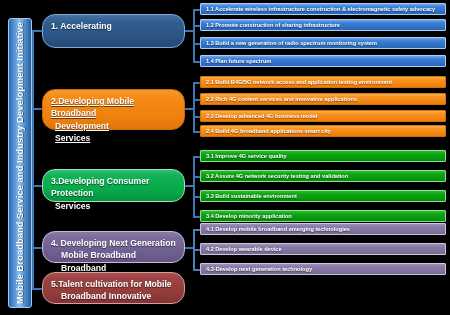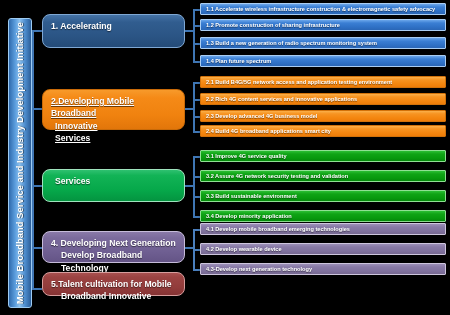--- a/index.html
+++ b/index.html
@@ -21,21 +21,21 @@
 
   
   .ln{position:absolute;background:#3f76b4;}
   .ln.v{width:2px;}
   .ln.h{height:2px;}
   .ln2{position:absolute;background:#4a7fbd;}
   .ln2.v{width:2px;}
   .ln2.h{height:2px;}
 
   
-  .mbox{position:absolute;border-radius:8px;
+  .mbox{position:absolute;border-radius:13px;
         box-shadow:2px 2px 4px rgba(0,0,0,.85);
         color:#fff;font-size:8.6px;font-weight:bold;line-height:1.45;
         padding:5px 6px 5px 8px;box-sizing:border-box;
         text-shadow:0 1px 1px rgba(0,0,0,.55);}
   .m1{background:linear-gradient(to bottom,#4573a6 0%,#315d8f 22%,#2b5585 65%,#244b78 100%);
       border:1px solid #7fa8d4;}
   .m2{background:linear-gradient(to bottom,#f79a2b 0%,#f58a17 20%,#f0820f 65%,#e2760a 100%);
       border:1px solid #c96a08;text-decoration:underline;}
   .m3{background:linear-gradient(to bottom,#2fc170 0%,#12b356 18%,#06a84a 65%,#049440 100%);
       border:1px solid #9fe3bd;}
@@ -87,62 +87,63 @@
   <div class="ln h" style="left:193px;top:43px;width:8px;"></div>
   <div class="ln h" style="left:193px;top:61px;width:8px;"></div>
 
   <div class="sbox s1" style="left:200px;top:3px;width:246px;height:12px;">1.1 Accelerate wireless  infrastructure  construction  &amp; electromagnetic safety advocacy</div>
   <div class="sbox s1" style="left:200px;top:19px;width:246px;height:12px;">1.2 Promote construction of sharing infrastructure</div>
   <div class="sbox s1" style="left:200px;top:37px;width:246px;height:12px;">1.3 Build a new generation of radio spectrum monitoring system</div>
   <div class="sbox s1" style="left:200px;top:55px;width:246px;height:12px;">1.4 Plan future spectrum</div>
 
   <div class="mbox m2" style="left:42px;top:89px;width:143px;height:41px;">
     <div>2.Developing Mobile Broadband</div>
-    <div style="padding-left:4px">Innovative</div>
+    <div style="padding-left:4px">Development</div>
     <div style="padding-left:4px">Services</div>
   </div>
   <div class="ln h" style="left:185px;top:108px;width:9px;"></div>
   <div class="ln v" style="left:193px;top:82px;height:50px;"></div>
   <div class="ln h" style="left:193px;top:82px;width:8px;"></div>
   <div class="ln h" style="left:193px;top:99px;width:8px;"></div>
   <div class="ln h" style="left:193px;top:116px;width:8px;"></div>
   <div class="ln h" style="left:193px;top:131px;width:8px;"></div>
 
   <div class="sbox s2" style="left:200px;top:76px;width:246px;height:12px;">2.1 Build B4G/5G network access and application testing environment</div>
   <div class="sbox s2" style="left:200px;top:93px;width:246px;height:12px;">2.2 Rich 4G content services and innovative applications</div>
   <div class="sbox s2" style="left:200px;top:110px;width:246px;height:12px;">2.3 Develop advanced 4G business model</div>
   <div class="sbox s2" style="left:200px;top:125px;width:246px;height:12px;">2.4 Build  4G broadband applications smart city</div>
 
   <div class="mbox m3" style="left:42px;top:169px;width:143px;height:33px;">
+    <div>3.Developing Consumer Protection</div>
     <div style="padding-left:4px">Services</div>
   </div>
   <div class="ln h" style="left:185px;top:185px;width:9px;"></div>
   <div class="ln v" style="left:193px;top:156px;height:62px;"></div>
   <div class="ln h" style="left:193px;top:156px;width:8px;"></div>
   <div class="ln h" style="left:193px;top:176px;width:8px;"></div>
   <div class="ln h" style="left:193px;top:196px;width:8px;"></div>
   <div class="ln h" style="left:193px;top:216px;width:8px;"></div>
 
   <div class="sbox s3" style="left:200px;top:150px;width:246px;height:12px;">3.1 Improve 4G service quality</div>
   <div class="sbox s3" style="left:200px;top:170px;width:246px;height:12px;">3.2 Assure 4G network security testing and validation</div>
   <div class="sbox s3" style="left:200px;top:190px;width:246px;height:12px;">3.3 Build sustainable environment</div>
   <div class="sbox s3" style="left:200px;top:210px;width:246px;height:12px;">3.4 Develop minority application</div>
 
   <div class="mbox m4" style="left:42px;top:231px;width:143px;height:32px;">
     <div>4. Developing Next Generation</div>
-    <div style="padding-left:10px">Develop Broadband  Technology</div>
+    <div style="padding-left:10px">Mobile Broadband  Broadband</div>
   </div>
   <div class="ln h" style="left:185px;top:247px;width:9px;"></div>
   <div class="ln2 v" style="left:193px;top:229px;height:42px;"></div>
   <div class="ln2 h" style="left:193px;top:229px;width:8px;"></div>
   <div class="ln2 h" style="left:193px;top:249px;width:8px;"></div>
   <div class="ln2 h" style="left:193px;top:269px;width:8px;"></div>
 
   <div class="sbox s4" style="left:200px;top:223px;width:246px;height:12px;">4.1 Develop mobile broadband emerging technologies</div>
   <div class="sbox s4" style="left:200px;top:243px;width:246px;height:12px;">4.2 Develop wearable device</div>
   <div class="sbox s4" style="left:200px;top:263px;width:246px;height:12px;">4.3-Develop next generation technology</div>
 
-  <div class="mbox m5" style="left:42px;top:272px;width:143px;height:24px;">
+  <div class="mbox m5" style="left:42px;top:272px;width:143px;height:32px;">
     <div>5.Talent cultivation for  Mobile</div>
     <div style="padding-left:10px">Broadband  Innovative</div>
   </div>
 
 </div>
 
 </body></html>

